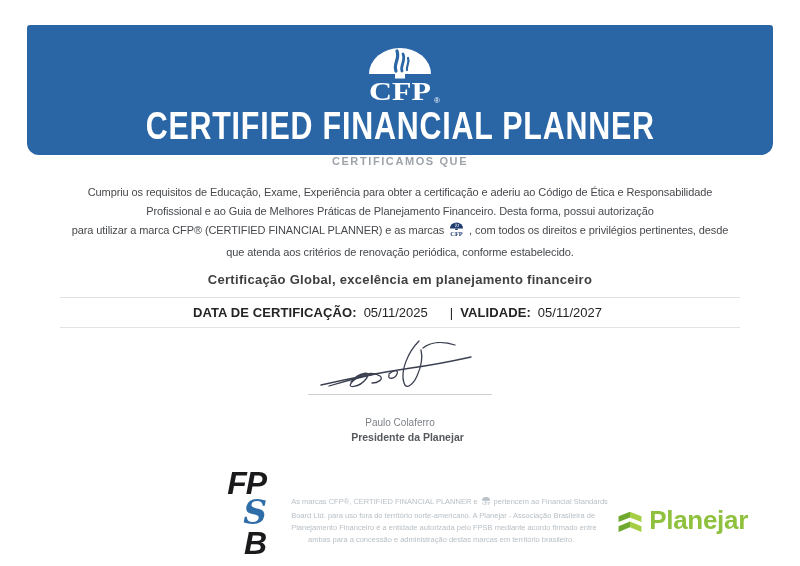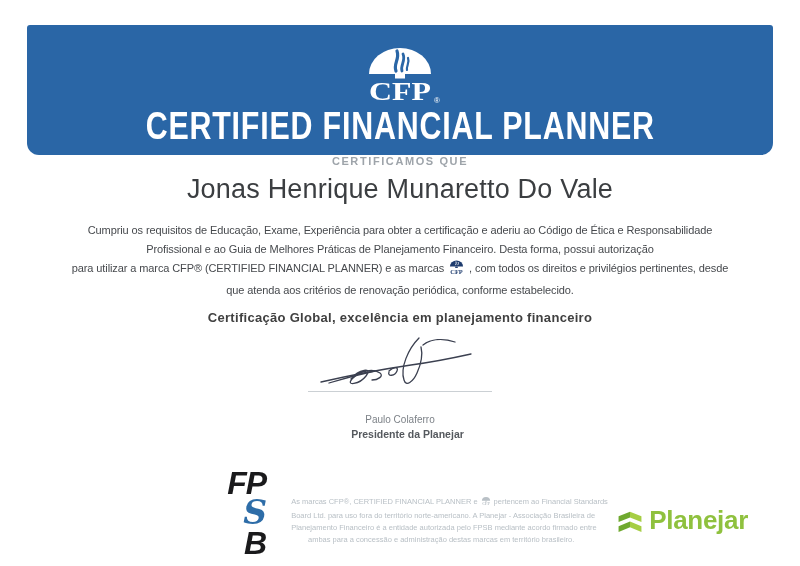--- a/index.html
+++ b/index.html
@@ -103,39 +103,45 @@
       <path d="M50 25 C48 19 54 15 51 8" stroke="#2A66A6" stroke-width="2.8" fill="none" stroke-linecap="round"></path>
       <path d="M55 24 C54 20 58 17 56 12" stroke="#2A66A6" stroke-width="2.2" fill="none" stroke-linecap="round"></path>
       <rect x="43" y="28" width="10" height="4.5" fill="#ffffff"></rect>
       <text x="48" y="54" text-anchor="middle" font-family="Liberation Serif, serif" font-weight="bold" font-size="26" fill="#ffffff" textLength="62" lengthAdjust="spacingAndGlyphs">CFP</text>
       <text x="82" y="57" font-size="8" fill="#ffffff">®</text>
     </svg>
     <div class="banner-title">CERTIFIED FINANCIAL PLANNER</div>
   </div>
 
   <div class="certify-label">CERTIFICAMOS QUE</div>
-  <div class="recipient-name">Jonas Henrique Munaretto Do Vale</div>
 
   <div class="body-text">
     <div class="body-line">Cumpriu os requisitos de Educação, Exame, Experiência para obter a certificação e aderiu ao Código de Ética e Responsabilidade</div>
     <div class="body-line">Profissional e ao Guia de Melhores Práticas de Planejamento Financeiro. Desta forma, possui autorização</div>
     <div class="body-line">
       <span>para utilizar a marca CFP® (CERTIFIED FINANCIAL PLANNER) e as marcas</span><span class="cfp-mark navy"><svg width="19" height="16" viewBox="0 0 20 17">
         <path d="M3 8 A7 6.5 0 0 1 17 8 Z" fill="currentColor"></path>
         <path d="M9 6.5 Q10.2 4.5 9.4 2.6" stroke="#ffffff" stroke-width="0.9" fill="none"></path>
         <path d="M11.3 6.5 Q12.6 4.9 11.8 3.2" stroke="#ffffff" stroke-width="0.8" fill="none"></path>
         <rect x="8.6" y="8" width="2.8" height="1.5" fill="currentColor"></rect>
         <text x="10" y="16" text-anchor="middle" font-family="Liberation Serif, serif" font-weight="bold" font-size="7.5" fill="currentColor" textLength="13" lengthAdjust="spacingAndGlyphs">CFP</text>
       </svg></span><span>, com todos os direitos e privilégios pertinentes, desde</span>
     </div>
     <div class="body-line">que atenda aos critérios de renovação periódica, conforme estabelecido.</div>
   </div>
 
   <div class="tagline">Certificação Global, excelência em planejamento financeiro</div>
 
+  <div class="date-box">
+    <span class="date-label">DATA DE CERTIFICAÇÃO:</span>
+    <span class="date-value">05/11/2025</span>
+    <span class="date-sep">|</span>
+    <span class="date-label">VALIDADE:</span>
+    <span class="date-value">05/11/2027</span>
+  </div>
 
   <div class="sig-block">
     <svg width="170" height="54" viewBox="0 0 170 54">
       <g stroke="#3B4050" stroke-width="1.3" fill="none" stroke-linecap="round">
         <path d="M6 47 C28 42 62 35 96 30 C118 27 138 23 156 19"></path>
         <path d="M14 48 C30 43 46 39 60 36"></path>
         <path d="M36 44 c8,-10 22,-12 15,-3 c-6,8 -22,11 -13,2 c7,-7 20,-10 27,-5 c4,3 -2,7 -8,7"></path>
         <path d="M104 3 C93 14 85 33 89 45 C91 52 98 47 102 38 C106 29 108 20 106 12"></path>
         <path d="M108 10 C116 4 128 3 140 7"></path>
         <path d="M74 36 c4,-4 10,-5 8,0 c-2,5 -10,6 -8,1"></path>

